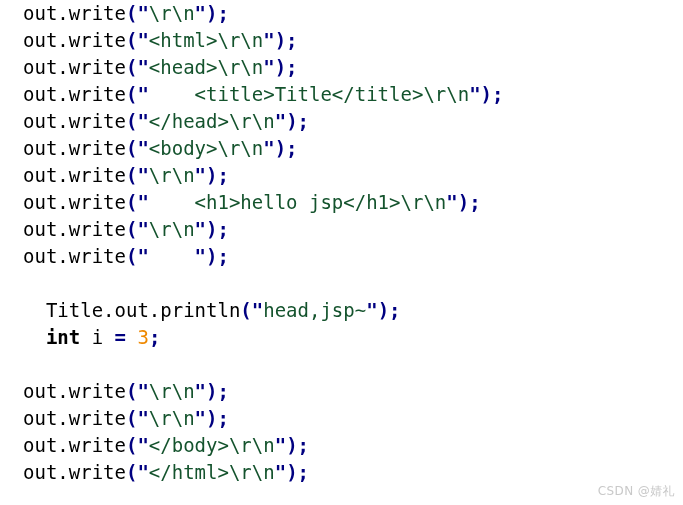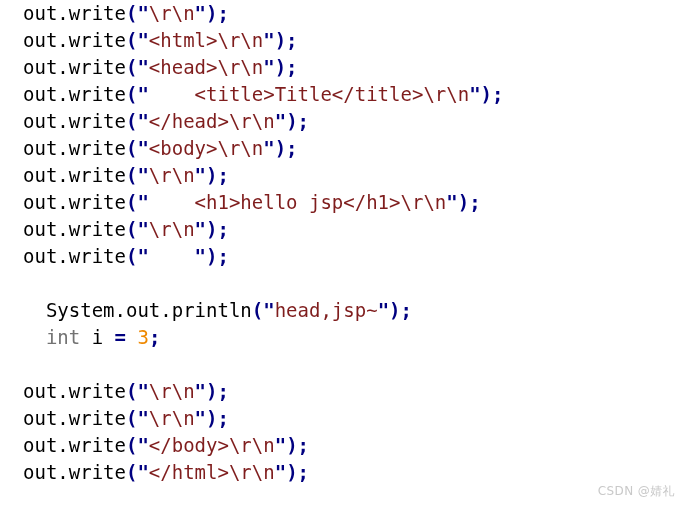--- a/index.html
+++ b/index.html
@@ -31,22 +31,22 @@
     white-space: pre;
     padding-left: 23px;
     letter-spacing: 0px;
   }
   .code-line.blank {
     height: 27px;
   }
   
   .tok-plain   { color: #000000; }
   .tok-punct   { color: #000080; font-weight: bold; }
-  .tok-string  { color: #7f1d1d; font-weight: normal; }
-  .tok-keyword { color: #737373; font-weight: normal; }
+  .tok-string  { color: #14532d; font-weight: normal; }
+  .tok-keyword { color: #000000; font-weight: bold; }
   .tok-number  { color: #ee8800; font-weight: normal; }
   .tok-op      { color: #000080; font-weight: bold; }
 
   .watermark {
     position: absolute;
     right: 8px;
     bottom: 5px;
     font-family: "DejaVu Sans", "Liberation Sans", sans-serif;
     font-size: 12px;
     color: #c9c9c9;
@@ -65,21 +65,21 @@
       <div class="code-line" id="line-2"><span class="tok-plain">out.write</span><span class="tok-punct">("</span><span class="tok-string">&lt;html&gt;\r\n</span><span class="tok-punct">");</span></div>
       <div class="code-line" id="line-3"><span class="tok-plain">out.write</span><span class="tok-punct">("</span><span class="tok-string">&lt;head&gt;\r\n</span><span class="tok-punct">");</span></div>
       <div class="code-line" id="line-4"><span class="tok-plain">out.write</span><span class="tok-punct">("</span><span class="tok-string">    &lt;title&gt;Title&lt;/title&gt;\r\n</span><span class="tok-punct">");</span></div>
       <div class="code-line" id="line-5"><span class="tok-plain">out.write</span><span class="tok-punct">("</span><span class="tok-string">&lt;/head&gt;\r\n</span><span class="tok-punct">");</span></div>
       <div class="code-line" id="line-6"><span class="tok-plain">out.write</span><span class="tok-punct">("</span><span class="tok-string">&lt;body&gt;\r\n</span><span class="tok-punct">");</span></div>
       <div class="code-line" id="line-7"><span class="tok-plain">out.write</span><span class="tok-punct">("</span><span class="tok-string">\r\n</span><span class="tok-punct">");</span></div>
       <div class="code-line" id="line-8"><span class="tok-plain">out.write</span><span class="tok-punct">("</span><span class="tok-string">    &lt;h1&gt;hello jsp&lt;/h1&gt;\r\n</span><span class="tok-punct">");</span></div>
       <div class="code-line" id="line-9"><span class="tok-plain">out.write</span><span class="tok-punct">("</span><span class="tok-string">\r\n</span><span class="tok-punct">");</span></div>
       <div class="code-line" id="line-10"><span class="tok-plain">out.write</span><span class="tok-punct">("</span><span class="tok-string">    </span><span class="tok-punct">");</span></div>
       <div class="code-line blank" id="line-11">&nbsp;</div>
-      <div class="code-line" id="line-12"><span class="tok-plain">  System.out.println</span><span class="tok-punct">("</span><span class="tok-string">head,jsp~</span><span class="tok-punct">");</span></div>
+      <div class="code-line" id="line-12"><span class="tok-plain">  Title.out.println</span><span class="tok-punct">("</span><span class="tok-string">head,jsp~</span><span class="tok-punct">");</span></div>
       <div class="code-line" id="line-13"><span class="tok-plain">  </span><span class="tok-keyword">int</span><span class="tok-plain"> i </span><span class="tok-op">=</span><span class="tok-plain"> </span><span class="tok-number">3</span><span class="tok-punct">;</span></div>
       <div class="code-line blank" id="line-14">&nbsp;</div>
       <div class="code-line" id="line-15"><span class="tok-plain">out.write</span><span class="tok-punct">("</span><span class="tok-string">\r\n</span><span class="tok-punct">");</span></div>
       <div class="code-line" id="line-16"><span class="tok-plain">out.write</span><span class="tok-punct">("</span><span class="tok-string">\r\n</span><span class="tok-punct">");</span></div>
       <div class="code-line" id="line-17"><span class="tok-plain">out.write</span><span class="tok-punct">("</span><span class="tok-string">&lt;/body&gt;\r\n</span><span class="tok-punct">");</span></div>
       <div class="code-line" id="line-18"><span class="tok-plain">out.write</span><span class="tok-punct">("</span><span class="tok-string">&lt;/html&gt;\r\n</span><span class="tok-punct">");</span></div>
     </div>
 
   <div class="watermark">CSDN @婧礼</div>
 

